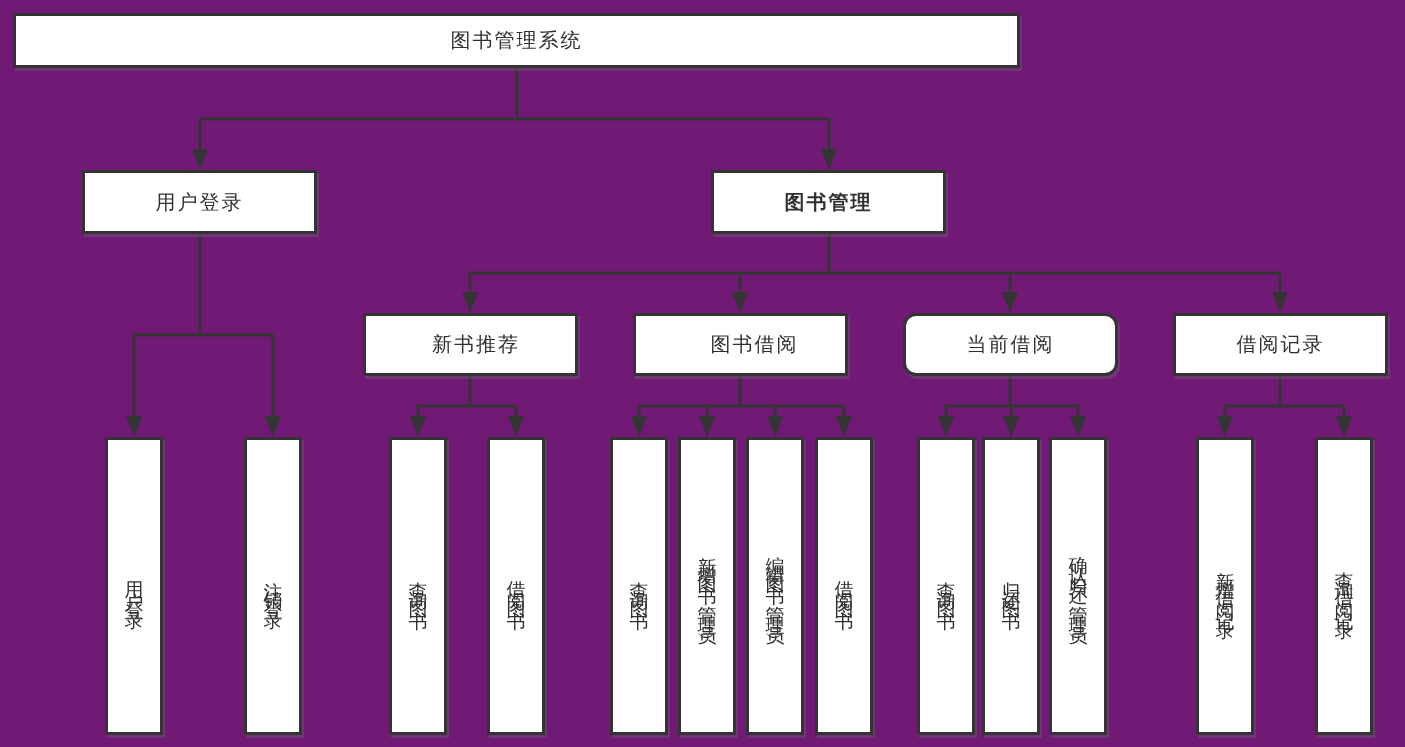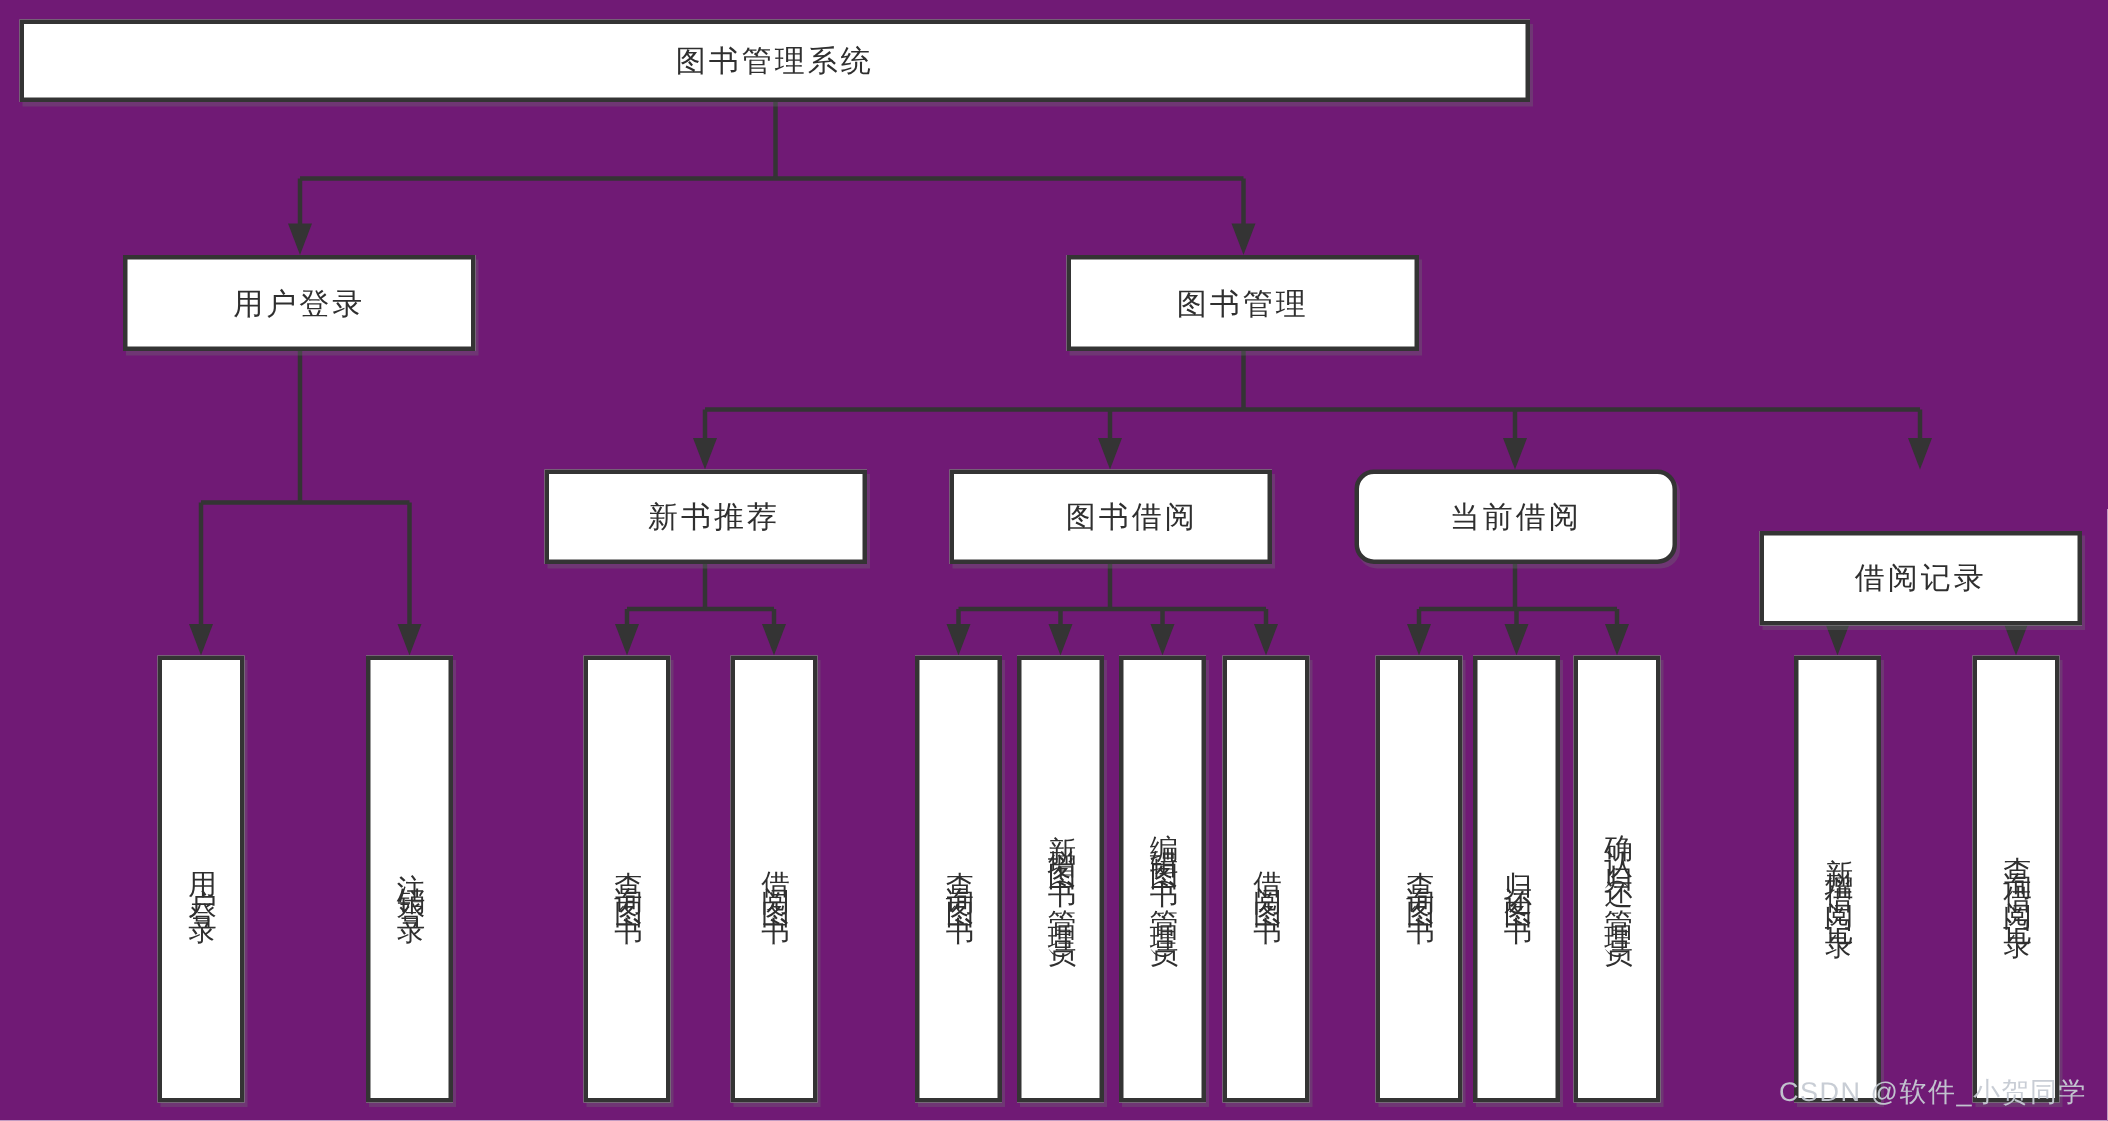--- a/index.html
+++ b/index.html
@@ -91,39 +91,38 @@
       <polygon points="1003,416 1019,416 1011,437"></polygon>
       <polygon points="1070,416 1086,416 1078,437"></polygon>
       <polygon points="1217,416 1233,416 1225,437"></polygon>
       <polygon points="1336,416 1352,416 1344,437"></polygon>
     </g>
   </svg>
 
   <div class="node hnode" style="left:13px; top:13px; width:1007px; height:55px;">图书管理系统</div>
 
   <div class="node hnode" style="left:82px; top:170px; width:235px; height:64px;">用户登录</div>
-  <div class="node hnode" style="left:711px; top:170px; width:235px; height:64px;">图书管理</div>
+  <div class="node hnode" style="left:711px; top:170px; width:235px; height:64px;font-weight:bold;">图书管理</div>
 
   <div class="node hnode" style="left:363px; top:313px; width:215px; height:63px;padding-left:11px;">新书推荐</div>
   <div class="node hnode" style="left:633px; top:313px; width:215px; height:63px;padding-left:28px;">图书借阅</div>
   <div class="node hnode" style="left:903px; top:313px; width:215px; height:63px;border-radius:13px;">当前借阅</div>
-  <div class="node hnode" style="left:1173px; top:313px; width:215px; height:63px;margin-top:41px;">借阅记录</div>
+  <div class="node hnode" style="left:1173px; top:313px; width:215px; height:63px;">借阅记录</div>
 
   <div class="node vnode" style="left:105px; top:437px; width:58px; height:298px;">用户登录</div>
   <div class="node vnode" style="left:244px; top:437px; width:58px; height:298px;">注销登录</div>
 
   <div class="node vnode" style="left:389px; top:437px; width:58px; height:298px;">查询图书</div>
   <div class="node vnode" style="left:487px; top:437px; width:58px; height:298px;">借阅图书</div>
 
   <div class="node vnode" style="left:610px; top:437px; width:58px; height:298px;">查询图书</div>
   <div class="node vnode" style="left:678px; top:437px; width:58px; height:298px;">新增图书（管理员）</div>
   <div class="node vnode" style="left:746px; top:437px; width:58px; height:298px;">编辑图书（管理员）</div>
   <div class="node vnode" style="left:815px; top:437px; width:58px; height:298px;">借阅图书</div>
 
   <div class="node vnode" style="left:917px; top:437px; width:58px; height:298px;">查询图书</div>
   <div class="node vnode" style="left:982px; top:437px; width:58px; height:298px;">归还图书</div>
   <div class="node vnode" style="left:1049px; top:437px; width:58px; height:298px;">确认归还（管理员）</div>
 
   <div class="node vnode" style="left:1196px; top:437px; width:58px; height:298px;">新增借阅记录</div>
   <div class="node vnode" style="left:1315px; top:437px; width:58px; height:298px;">查询借阅记录</div>
 
-  <div class="watermark">CSDN @软件_小贺同学</div>
 </div>
 
 </body></html>

